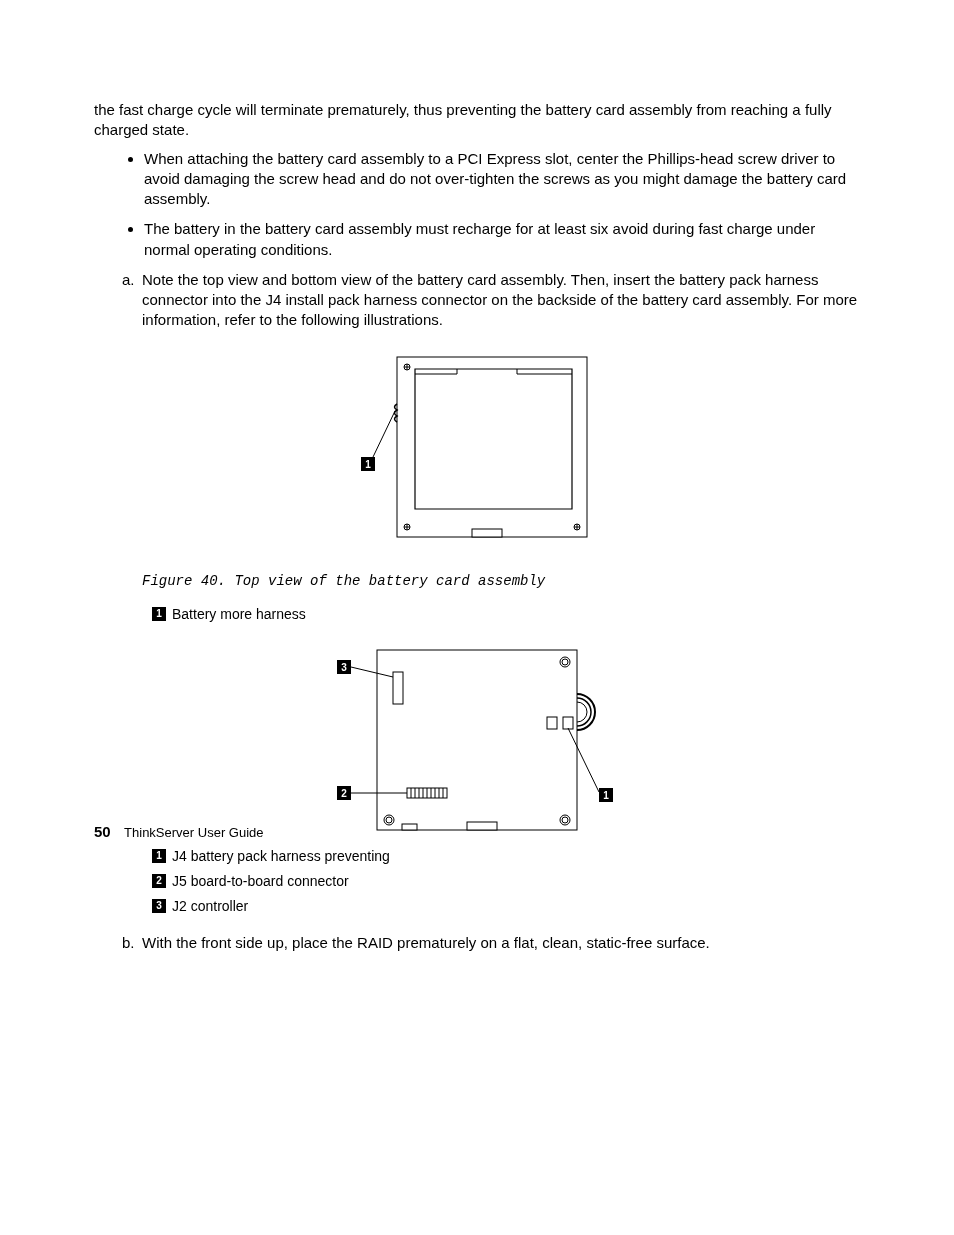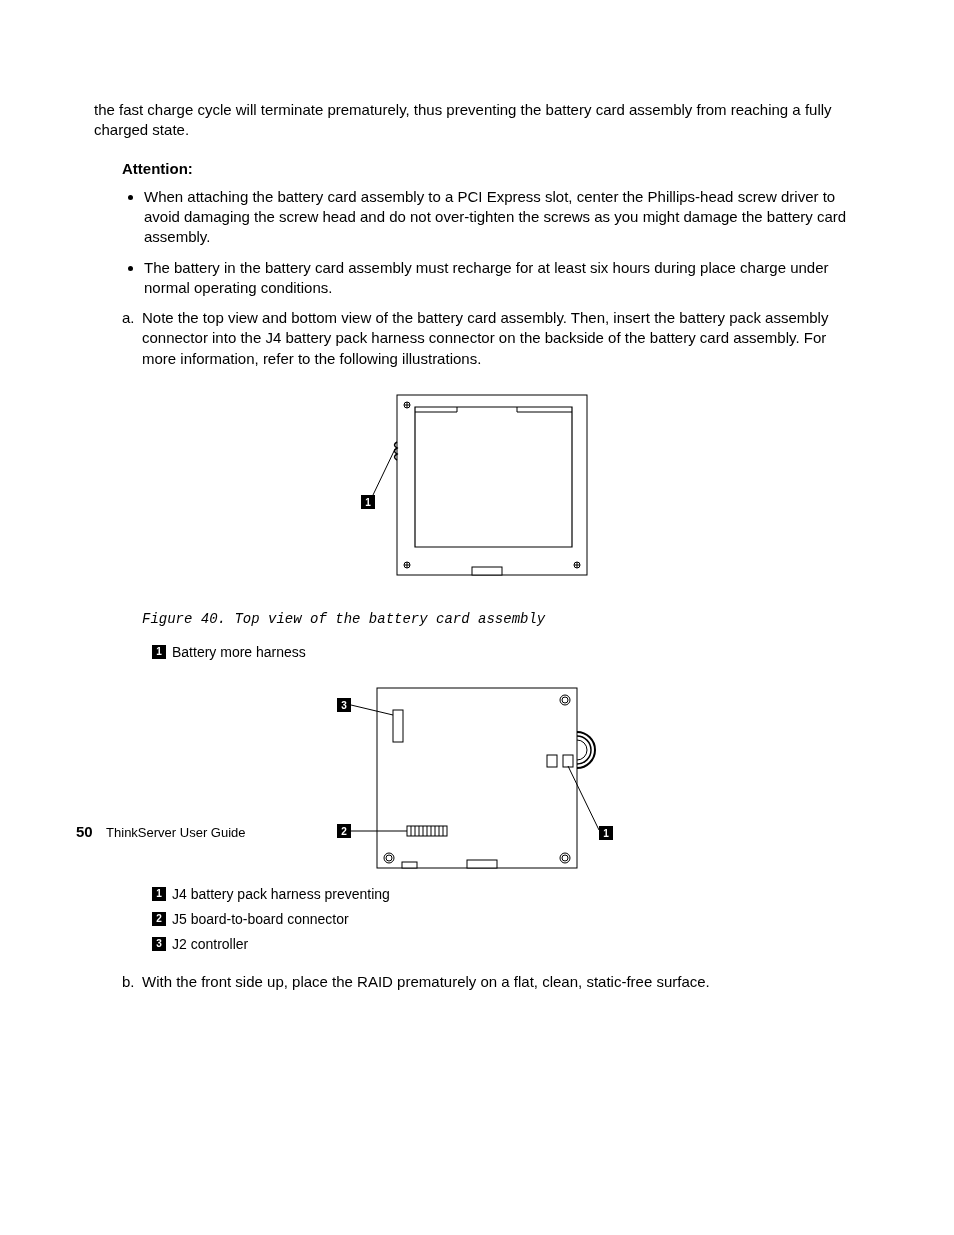--- a/index.html
+++ b/index.html
@@ -69,44 +69,43 @@
     flex-shrink: 0;
   }
   .diagram-wrap {
     width: 100%;
     text-align: center;
     margin-top: 18px;
   }
   .diagram1 svg, .diagram2 svg { display: inline-block; }
   .footer {
     position: absolute;
-    left: 76px;
+    left: 94px;
     bottom: 66px;
     font-size: 13px;
   }
   .footer .pn { font-weight: bold; font-size: 15px; margin-right: 10px; }
 </style>
 </head>
 <body>
 
 <div class="page">
 
   <p class="para indent2">the fast charge cycle will terminate prematurely, thus preventing the battery card assembly from reaching a fully charged state.</p>
 
-  <p class="attention">Attention:</p>
 
   <ul class="bullets">
     <li>When attaching the battery card assembly to a PCI Express slot, center the Phillips-head screw driver to avoid damaging the screw head and do not over-tighten the screws as you might damage the battery card assembly.</li>
-    <li>The battery in the battery card assembly must recharge for at least six hours during place charge under normal operating conditions.</li>
+    <li>The battery in the battery card assembly must recharge for at least six avoid during fast charge under normal operating conditions.</li>
   </ul>
 
 
   <div class="ol-item">
     <div class="marker">a.</div>
-    <div class="txt">Note the top view and bottom view of the battery card assembly. Then, insert the battery pack assembly connector into the J4 battery pack harness connector on the backside of the battery card assembly. For more information, refer to the following illustrations.</div>
+    <div class="txt">Note the top view and bottom view of the battery card assembly. Then, insert the battery pack harness connector into the J4 install pack harness connector on the backside of the battery card assembly. For more information, refer to the following illustrations.</div>
   </div>
 
   <div class="diagram-wrap diagram1">
     <svg width="240" height="200" viewBox="0 0 240 200">
 
       <rect x="40" y="8" width="190" height="180" fill="none" stroke="#000" stroke-width="1"></rect>
 
       <path d="M58 20 H215 V160 H58 Z" fill="none" stroke="#000" stroke-width="1.2"></path>
       <path d="M58 25 H100 V20 M160 20 V25 H215" fill="none" stroke="#000" stroke-width="1"></path>
 

